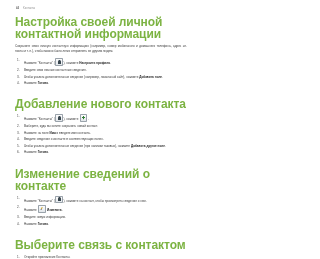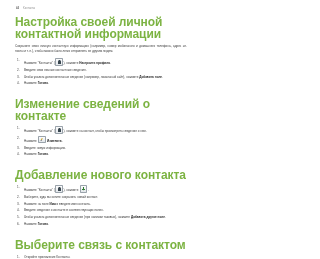--- a/index.html
+++ b/index.html
@@ -248,37 +248,37 @@
     <p class="intro">Сохраните свою личную контактную информацию (например, номер мобильного и домашнего телефона, адрес эл. почты и т. п.), чтобы можно было легко отправлять ее другим людям.</p>
     <ol class="steps">
         <li><span>Нажмите "Контакты" (</span><span class="inline-icon person"></span><span>), нажмите </span><span class="b">Настроить профиль</span><span>.</span></li>
         <li><span>Введите свои личные контактные сведения.</span></li>
         <li><span>Чтобы указать дополнительные сведения (например, локальный сайт), нажмите </span><span class="b">Добавить поле</span><span>.</span></li>
         <li><span>Нажмите </span><span class="b">Готово</span><span>.</span></li>
       </ol>
   </section>
 
   <section>
-    <h1 class="section-title">Изменение сведений о контакте</h1>
-    <ol class="steps">
-        <li><span>Нажмите "Контакты" (</span><span class="inline-icon person"></span><span>), нажмите на контакт, чтобы просмотреть сведения о нем.</span></li>
-        <li><span>Нажмите </span><span class="inline-icon pencil"></span><span> </span><span class="b">Изменить</span><span>.</span></li>
-        <li><span>Введите новую информацию.</span></li>
-        <li><span>Нажмите </span><span class="b">Готово</span><span>.</span></li>
-      </ol>
-  </section>
-
-  <section>
     <h1 class="section-title">Добавление нового контакта</h1>
     <ol class="steps">
         <li><span>Нажмите "Контакты" (</span><span class="inline-icon person"></span><span>), нажмите </span><span class="inline-icon plus"></span><span>.</span></li>
         <li><span>Выберите, куда вы хотите сохранить новый контакт.</span></li>
         <li><span>Нажмите на поле </span><span class="b">Имя</span><span> и введите имя контакта.</span></li>
         <li><span>Введите сведения о контакте в соответствующих полях.</span></li>
         <li><span>Чтобы указать дополнительные сведения (при наличии таковых), нажмите </span><span class="b">Добавить другое поле</span><span>.</span></li>
+        <li><span>Нажмите </span><span class="b">Готово</span><span>.</span></li>
+      </ol>
+  </section>
+
+  <section>
+    <h1 class="section-title">Изменение сведений о контакте</h1>
+    <ol class="steps">
+        <li><span>Нажмите "Контакты" (</span><span class="inline-icon person"></span><span>), нажмите на контакт, чтобы просмотреть сведения о нем.</span></li>
+        <li><span>Нажмите </span><span class="inline-icon pencil"></span><span> </span><span class="b">Изменить</span><span>.</span></li>
+        <li><span>Введите новую информацию.</span></li>
         <li><span>Нажмите </span><span class="b">Готово</span><span>.</span></li>
       </ol>
   </section>
 
   <section>
     <h1 class="section-title">Выберите связь с контактом</h1>
     <ol class="steps">
         <li><span>Откройте приложение Контакты.</span></li>
         <li><span>Нажмите на фото контакта (не на имя), а затем выберите желаемый способ связи с ним.</span></li>
       </ol>

